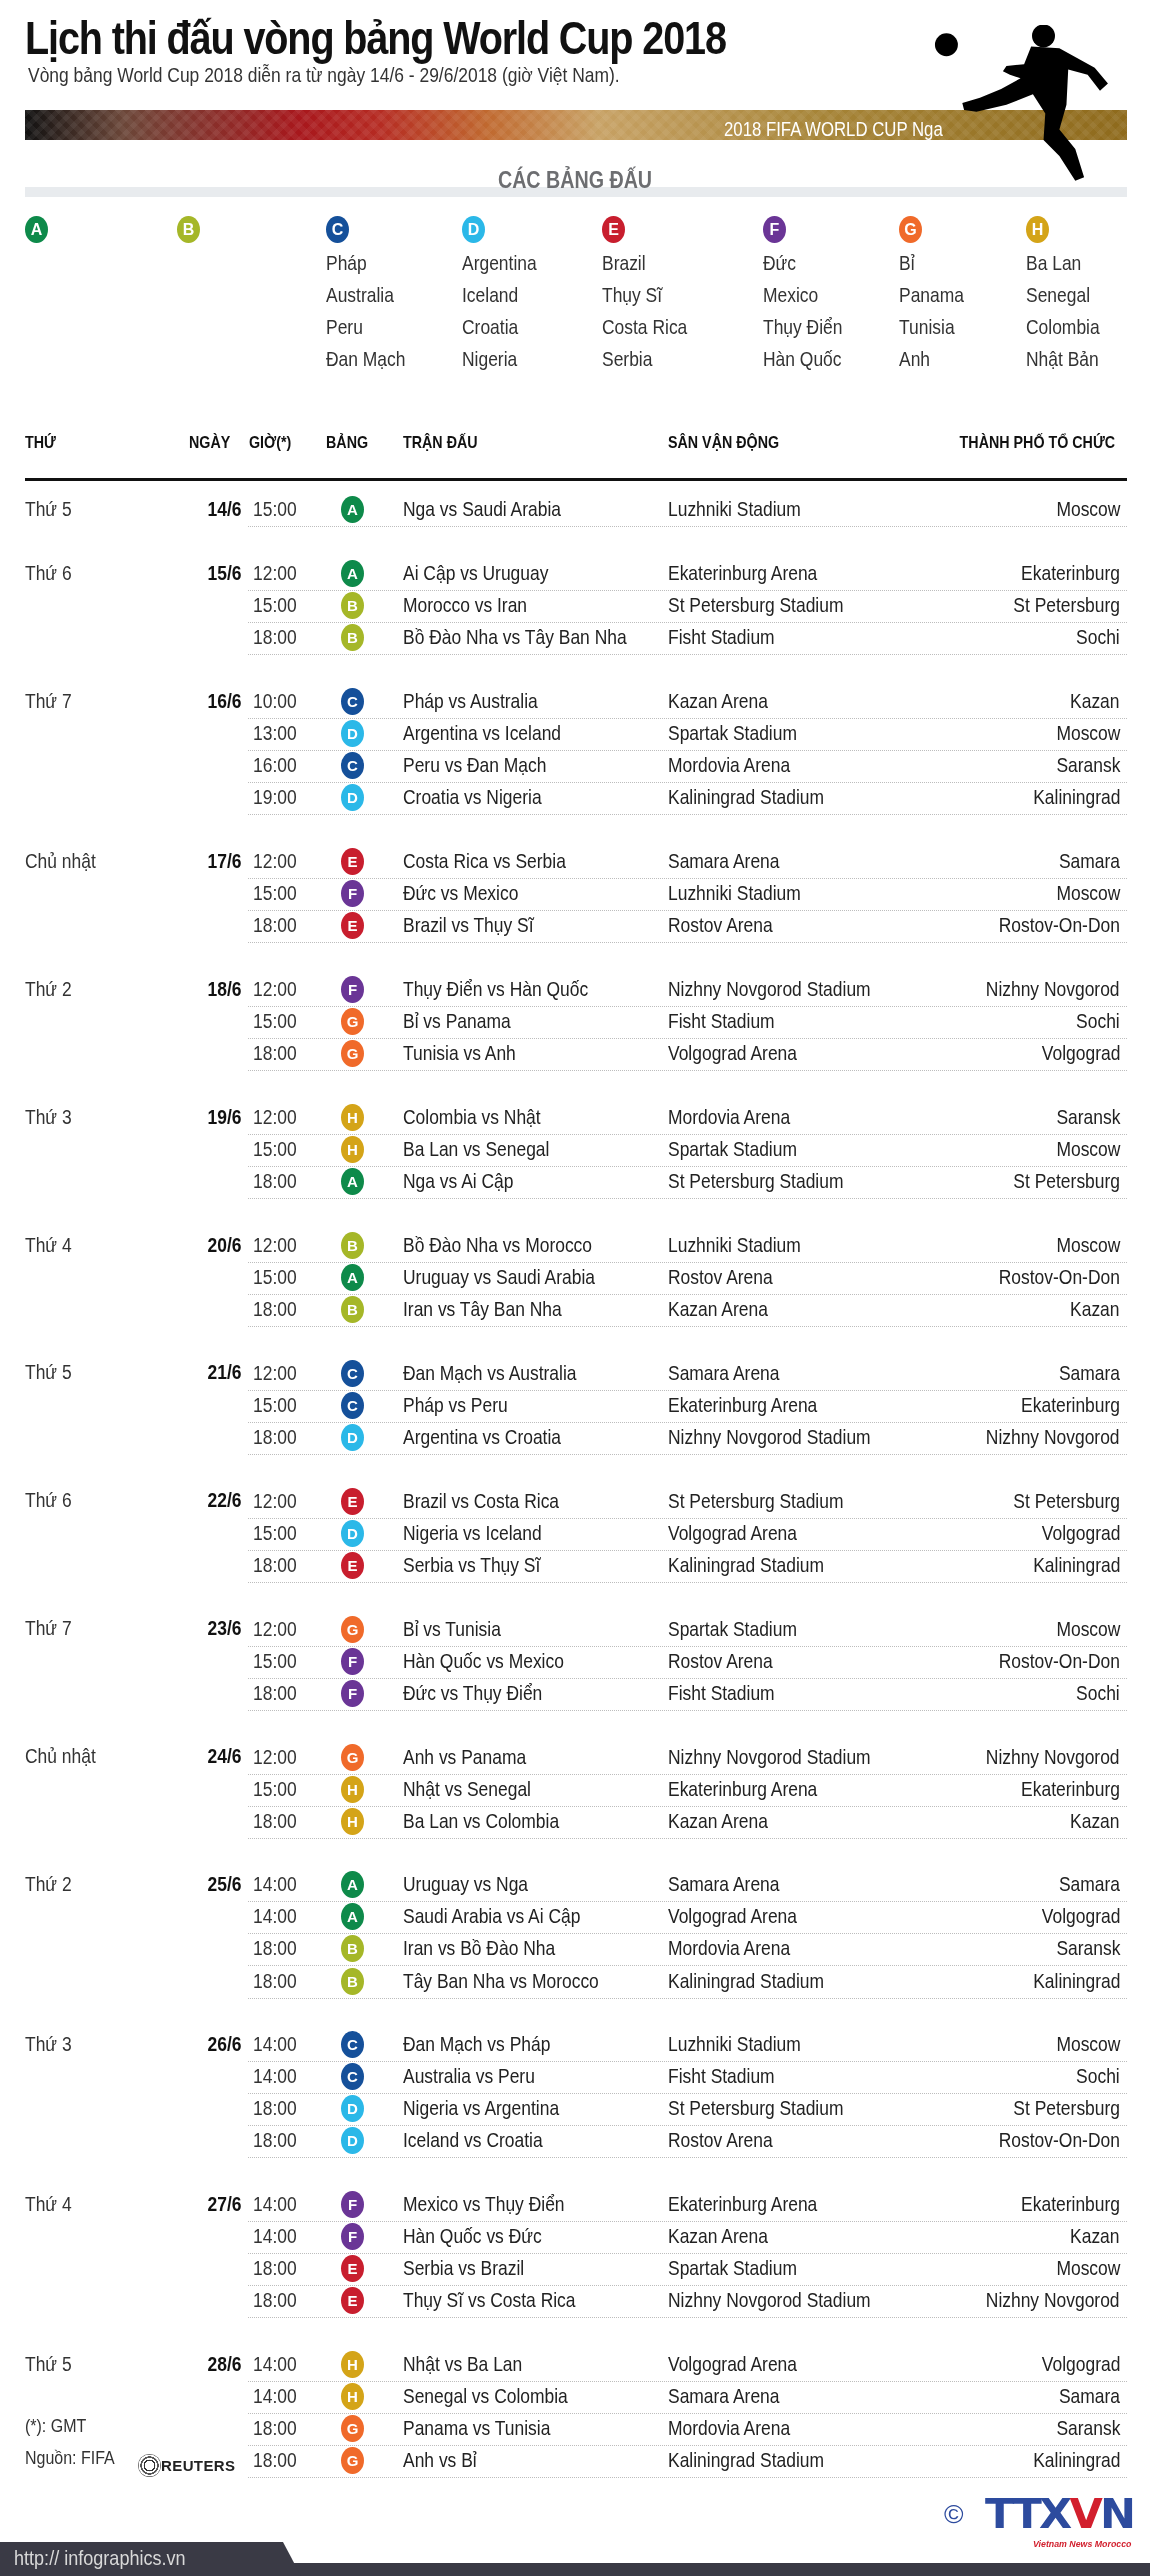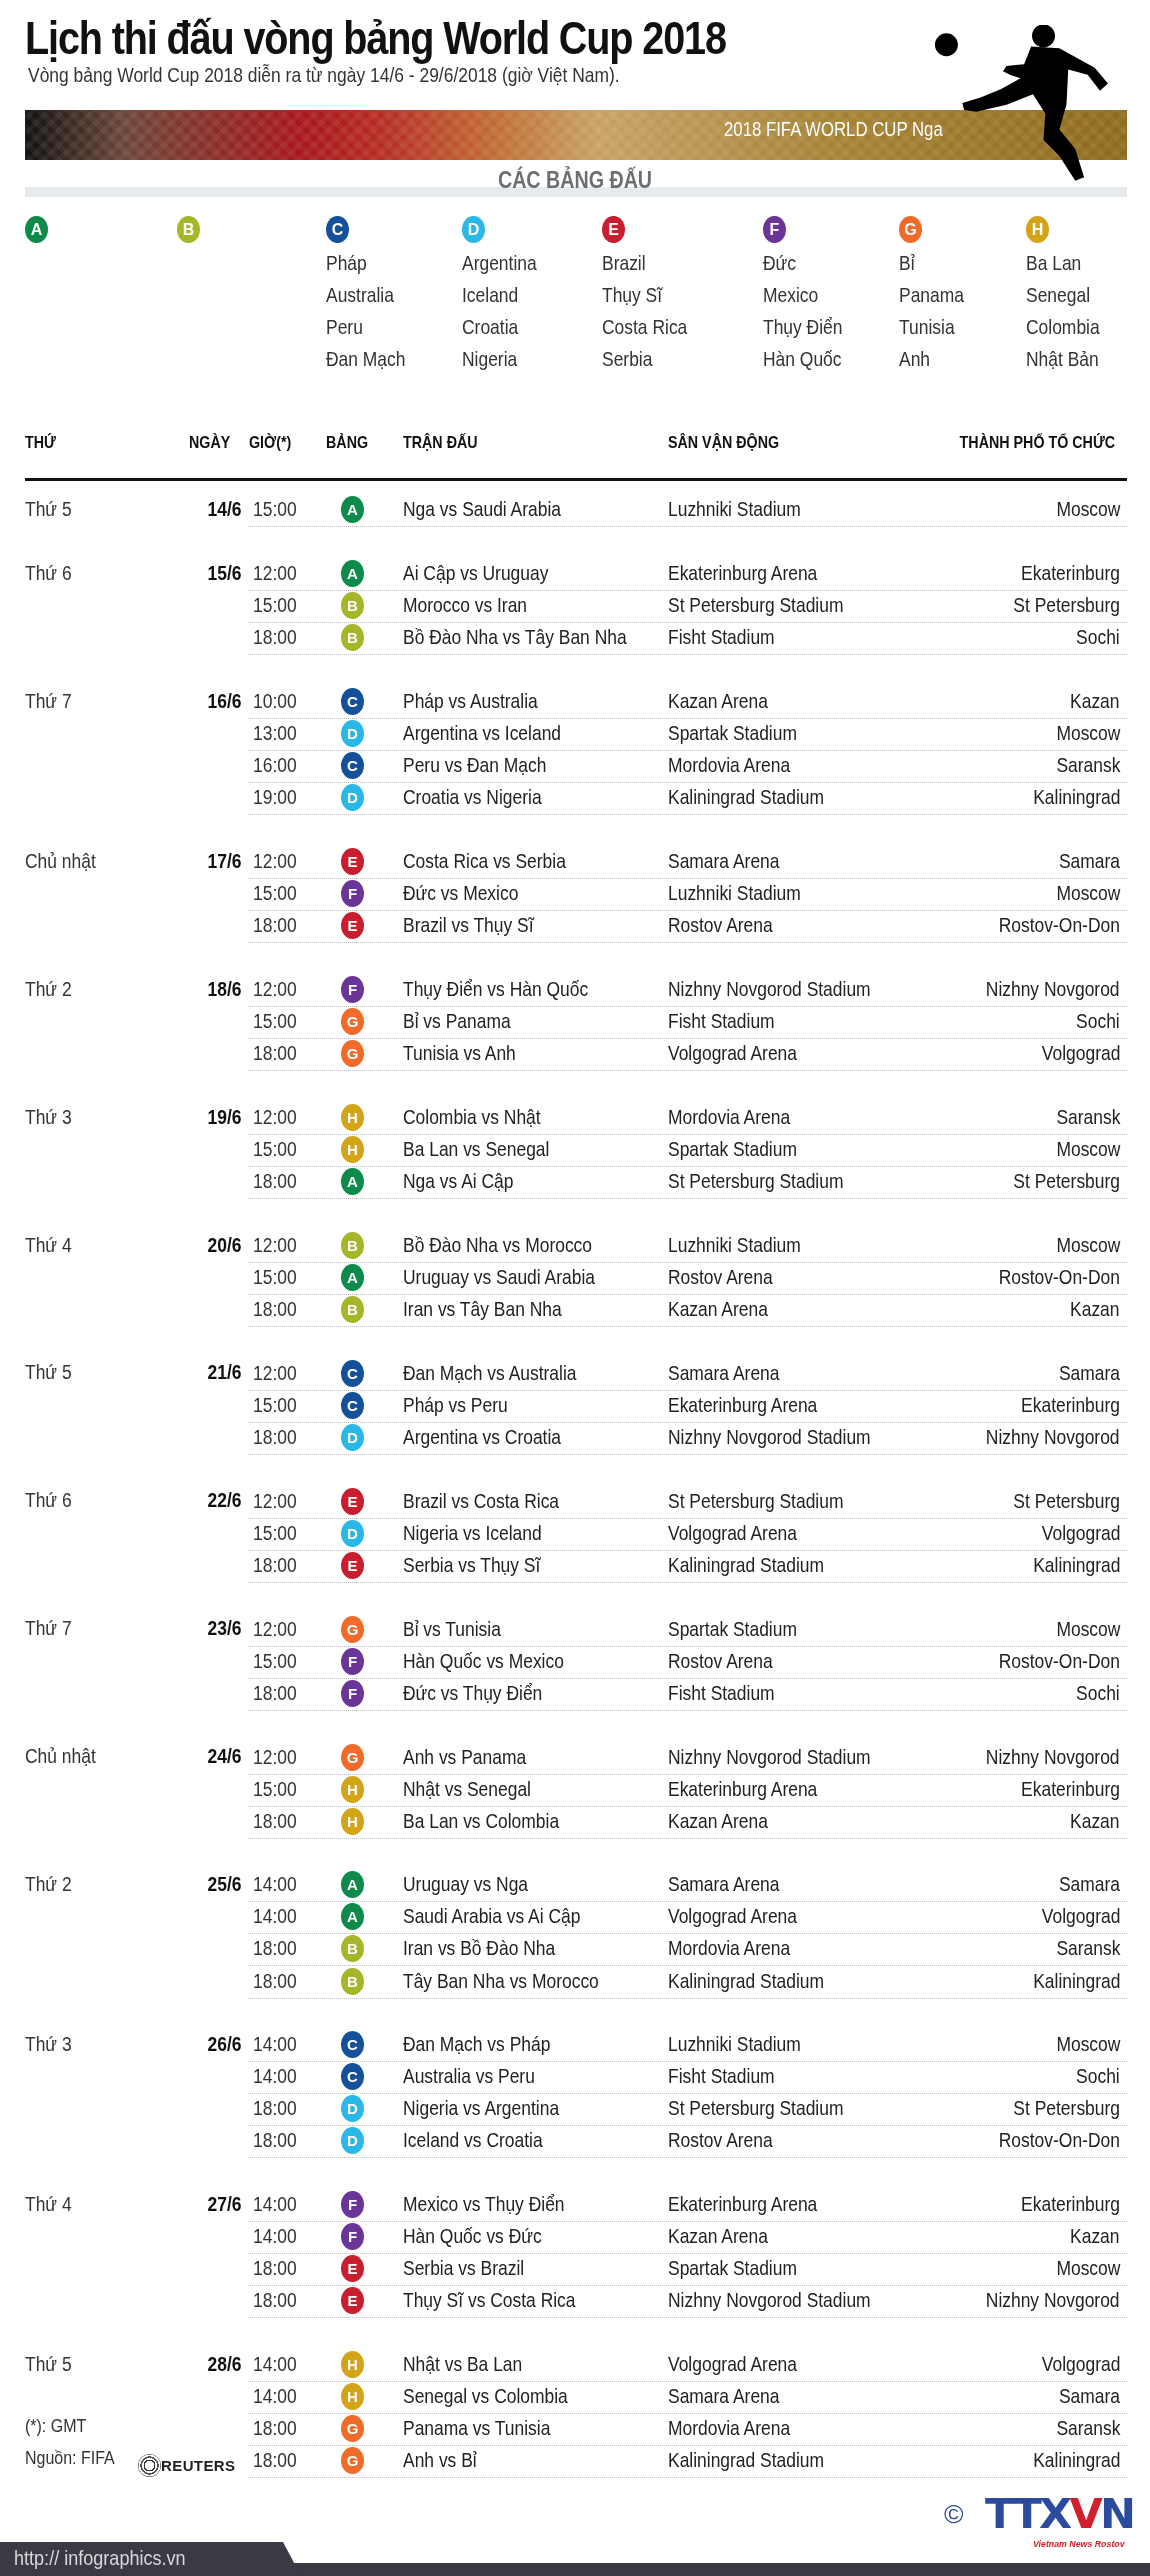--- a/index.html
+++ b/index.html
@@ -1,20 +1,20 @@
 <!DOCTYPE html>
 <html style="font-size:14px"><head>
 <meta charset="utf-8">
 <style>
   *{box-sizing:border-box;margin:0;padding:0;}
   html,body{width:1150px;height:2576px;background:#fff;overflow:hidden;}
   body{position:relative;font-family:"Liberation Sans","DejaVu Sans",sans-serif;color:#231f20;}
   .title{position:absolute;left:25px;top:10.6px;font-size:46px;font-weight:bold;letter-spacing:-1.3px;transform:scaleX(0.86);transform-origin:left top;white-space:nowrap;color:#111;}
   .subtitle{position:absolute;left:28px;top:64px;font-size:20.3px;color:#333;transform:scaleX(0.86);transform-origin:left top;white-space:nowrap;}
-  .banner{position:absolute;left:25px;top:110px;width:1102px;height:50px;
+  .banner{position:absolute;left:25px;top:110px;width:1102px;height:30px;
     background:linear-gradient(90deg,#111 0%,#6b4638 9%,#a8171c 25%,#b52a22 32%,#c0692f 42%,#c7a164 52%,#a68437 72%,#8e6a1c 100%);}
   .banner::after{content:"";position:absolute;inset:0;background-image:repeating-linear-gradient(45deg,rgba(255,255,255,0.05) 0 5.3px,transparent 5.3px 10.6px),repeating-linear-gradient(-45deg,rgba(255,255,255,0.05) 0 5.3px,transparent 5.3px 10.6px);}
   .banner-text{position:absolute;left:699px;top:8px;font-size:19.5px;color:#fff;transform:scaleX(0.86);transform-origin:left top;white-space:nowrap;z-index:2;}
   .player{position:absolute;left:927px;top:25px;width:203px;height:156px;z-index:3;}
   .groups-heading-bar{position:absolute;left:25px;top:187px;width:1102px;height:9.7px;background:#e8ebee;}
   .groups-heading{position:absolute;left:0;width:1150px;top:166px;text-align:center;font-size:24px;font-weight:bold;color:#6d6e71;z-index:2;}
   .groups-heading span{display:inline-block;transform:scaleX(0.82);}
   .group-col{position:absolute;top:216px;}
   .badge{display:inline-flex;align-items:center;justify-content:center;width:23px;height:27.4px;border-radius:50%;color:#fff;font-size:16px;font-weight:bold;}
   .group-team{font-size:20.3px;color:#333;height:32px;line-height:32px;white-space:nowrap;transform:scaleX(0.86);transform-origin:left center;}
@@ -483,18 +483,18 @@
 
 <div class="note" style="top:2415px">(*): GMT</div>
 <div class="note" style="top:2447px">Nguồn: FIFA</div>
 <div class="reuters">
   <span class="reuters-dot"></span>
   <span class="reuters-text">REUTERS</span>
 </div>
 
 <div class="copyright">©</div>
 <div class="ttxvn"><span>TTX</span><span class="v">V</span><span>N</span></div>
-<div class="agency">Vietnam News Rostov</div>
+<div class="agency">Vietnam News Morocco</div>
 
 <div class="footer-bar"></div>
 <div class="footer-tab"></div>
 <div class="footer-url">http:// infographics.vn</div>
 
 
 </body></html>

